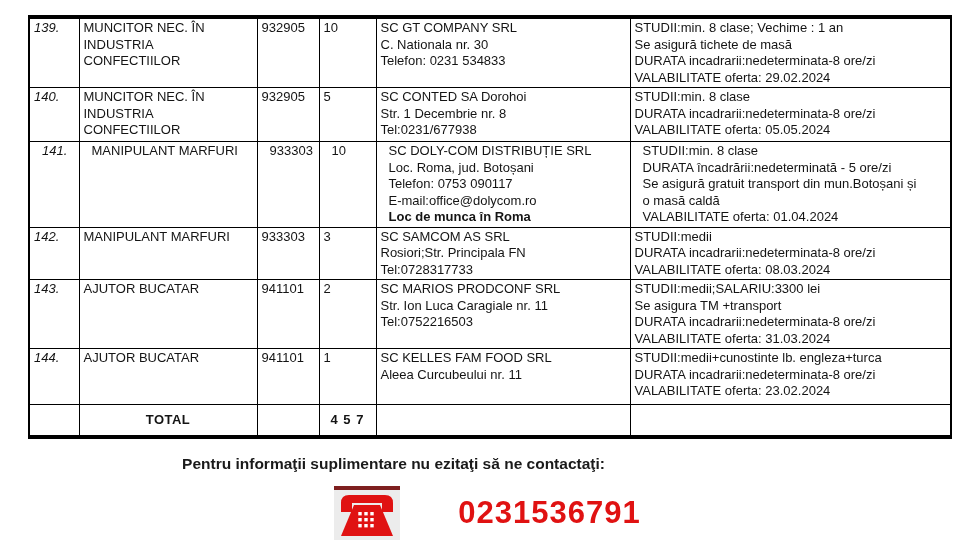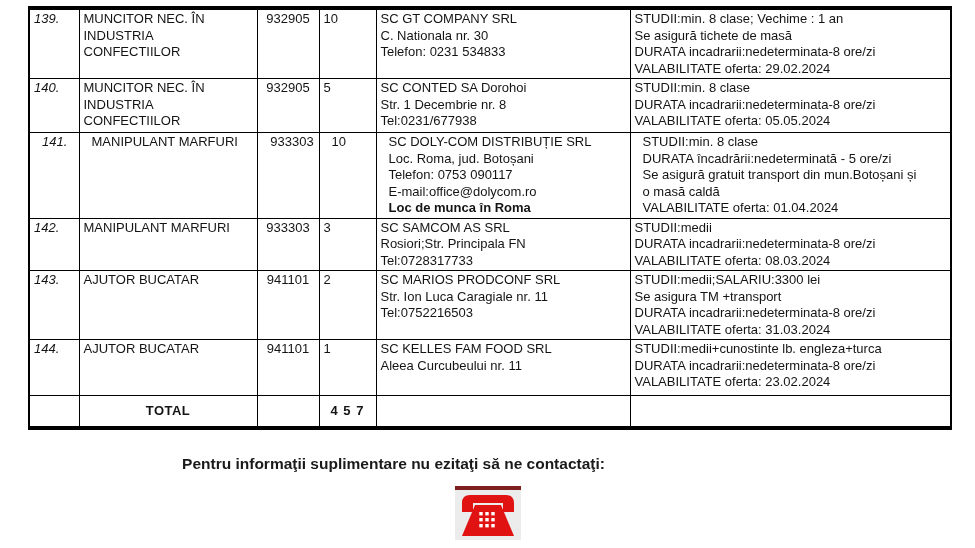--- a/index.html
+++ b/index.html
@@ -6,34 +6,34 @@
   html, body { background: #ffffff; }
   body {
     width: 975px; height: 548px;
     font-family: "Liberation Sans", "DejaVu Sans", sans-serif;
     color: #141414;
   }
   .page { position: relative; width: 975px; height: 548px; background: #fff; overflow: hidden; }
 
   
   .jobs-table {
-    position: absolute; left: 28px; top: 6px; width: 922px;
+    position: absolute; left: 28px; top: 15px; width: 922px;
     border-collapse: collapse; table-layout: fixed;
     border: 2px solid #000; border-top-width: 4px; border-bottom-width: 4px;
   }
   .jobs-table td {
     border: 1px solid #000;
     vertical-align: top;
     padding: 1px 4px;
     font-size: 13px;
     line-height: 16.5px;
     overflow: hidden;
   }
   td.c-num  { font-style: italic; }
-  td.c-code { text-align: center; }
+  td.c-code { text-align: left; }
   td.c-count{ text-align: left; }
   .ln { white-space: normal; }
   .ln.b { font-weight: bold; }
 
   
   .r0 td { height: 70px; }
   .r1 td { height: 54px; }
   .r2 td { height: 84px; padding-left: 12px; }
   .r3 td { height: 52px; }
   .r4 td { height: 62px; }
@@ -251,15 +251,16 @@
             <rect x="36.3" y="26" width="3.4" height="3.4"></rect>
           <rect x="24.3" y="32" width="3.4" height="3.4"></rect>
             <rect x="30.3" y="32" width="3.4" height="3.4"></rect>
             <rect x="36.3" y="32" width="3.4" height="3.4"></rect>
           <rect x="24.3" y="38" width="3.4" height="3.4"></rect>
             <rect x="30.3" y="38" width="3.4" height="3.4"></rect>
             <rect x="36.3" y="38" width="3.4" height="3.4"></rect>
         </g>
       </svg>
     </span>
+    <span class="phone-number" style="color: rgb(224, 18, 18);">0231536791</span>
   </div>
 
 </div>
 
 </body></html>

